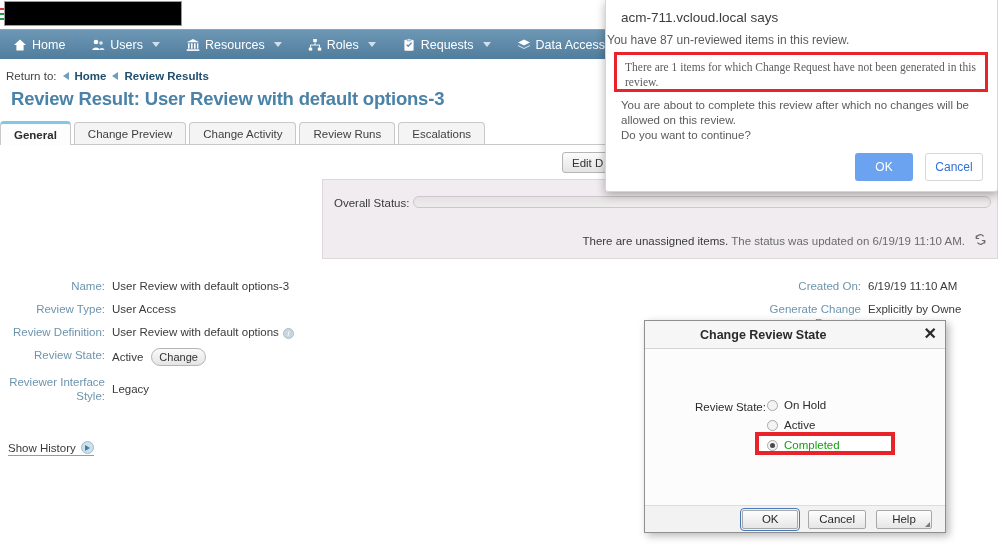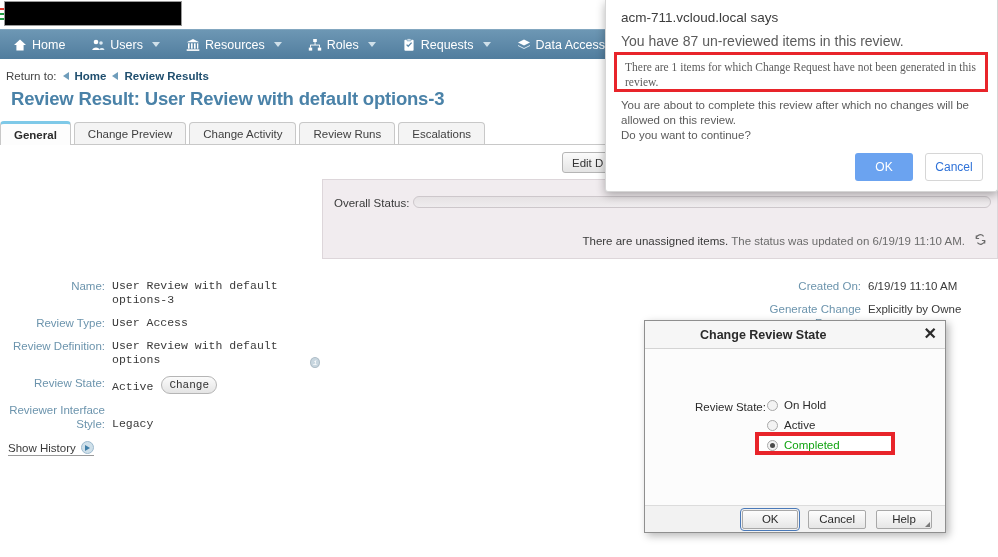--- a/index.html
+++ b/index.html
@@ -128,21 +128,21 @@
   .refresh-ico { position:absolute; right:10px; bottom:9px; }
 
   
   .fields-left  { position:absolute; left:0; top:279px; width:320px; }
   .fields-right { position:absolute; left:760px; top:279px; width:238px; }
   .frow { display:flex; margin-bottom:9px; line-height:14px; }
   .fields-left .flabel {
     width:112px; text-align:right; padding-right:7px;
     color:#6c94ad; font-size:11.5px;
   }
-  .fields-left .fval { flex:1; color:#3a3a3a; font-size:11.5px; display:flex; align-items:flex-end; gap:4px;font-family:Liberation Mono, monospace; }
+  .fields-left .fval { flex:1; color:#3a3a3a; font-size:11.5px; display:flex; align-items:center; gap:4px; }
   .fields-right .flabel {
     width:108px; text-align:right; padding-right:7px;
     color:#6c94ad; font-size:11.5px;
   }
   .fields-right .fval { flex:1; color:#3a3a3a; font-size:11.5px; }
 
   .info-ico {
     display:inline-block; width:11px; height:11px; border-radius:50%;
     background:#c8d6df; border:1px solid #aebdc7;
     position:relative; top:1px;
@@ -183,22 +183,22 @@
     border-top:none;
     border-radius:0 0 3px 3px;
     box-shadow:0 3px 10px rgba(0,0,0,0.30);
     z-index:50;
   }
   .bd-title {
     position:absolute; left:15px; top:10px;
     font-size:13.5px; color:#3c3c3c;
   }
   .bd-line1 {
-    position:absolute; left:15px; top:33px;
-    font-size:14px; color:#5b5b5b;
+    position:absolute; left:1px; top:33px;
+    font-size:12px; color:#5b5b5b;
   }
   .bd-highlight {
     position:absolute; left:8px; top:52px; width:374px; height:40px;
     border:3px solid #e8242a; background:#ffffff;
   }
   .bd-highlight .txt {
     position:absolute; left:8px; top:5px; right:6px;
     font-size:11.5px; color:#5b5b5b; line-height:15px;font-family:Liberation Serif, serif;
   }
   .bd-line3 {

